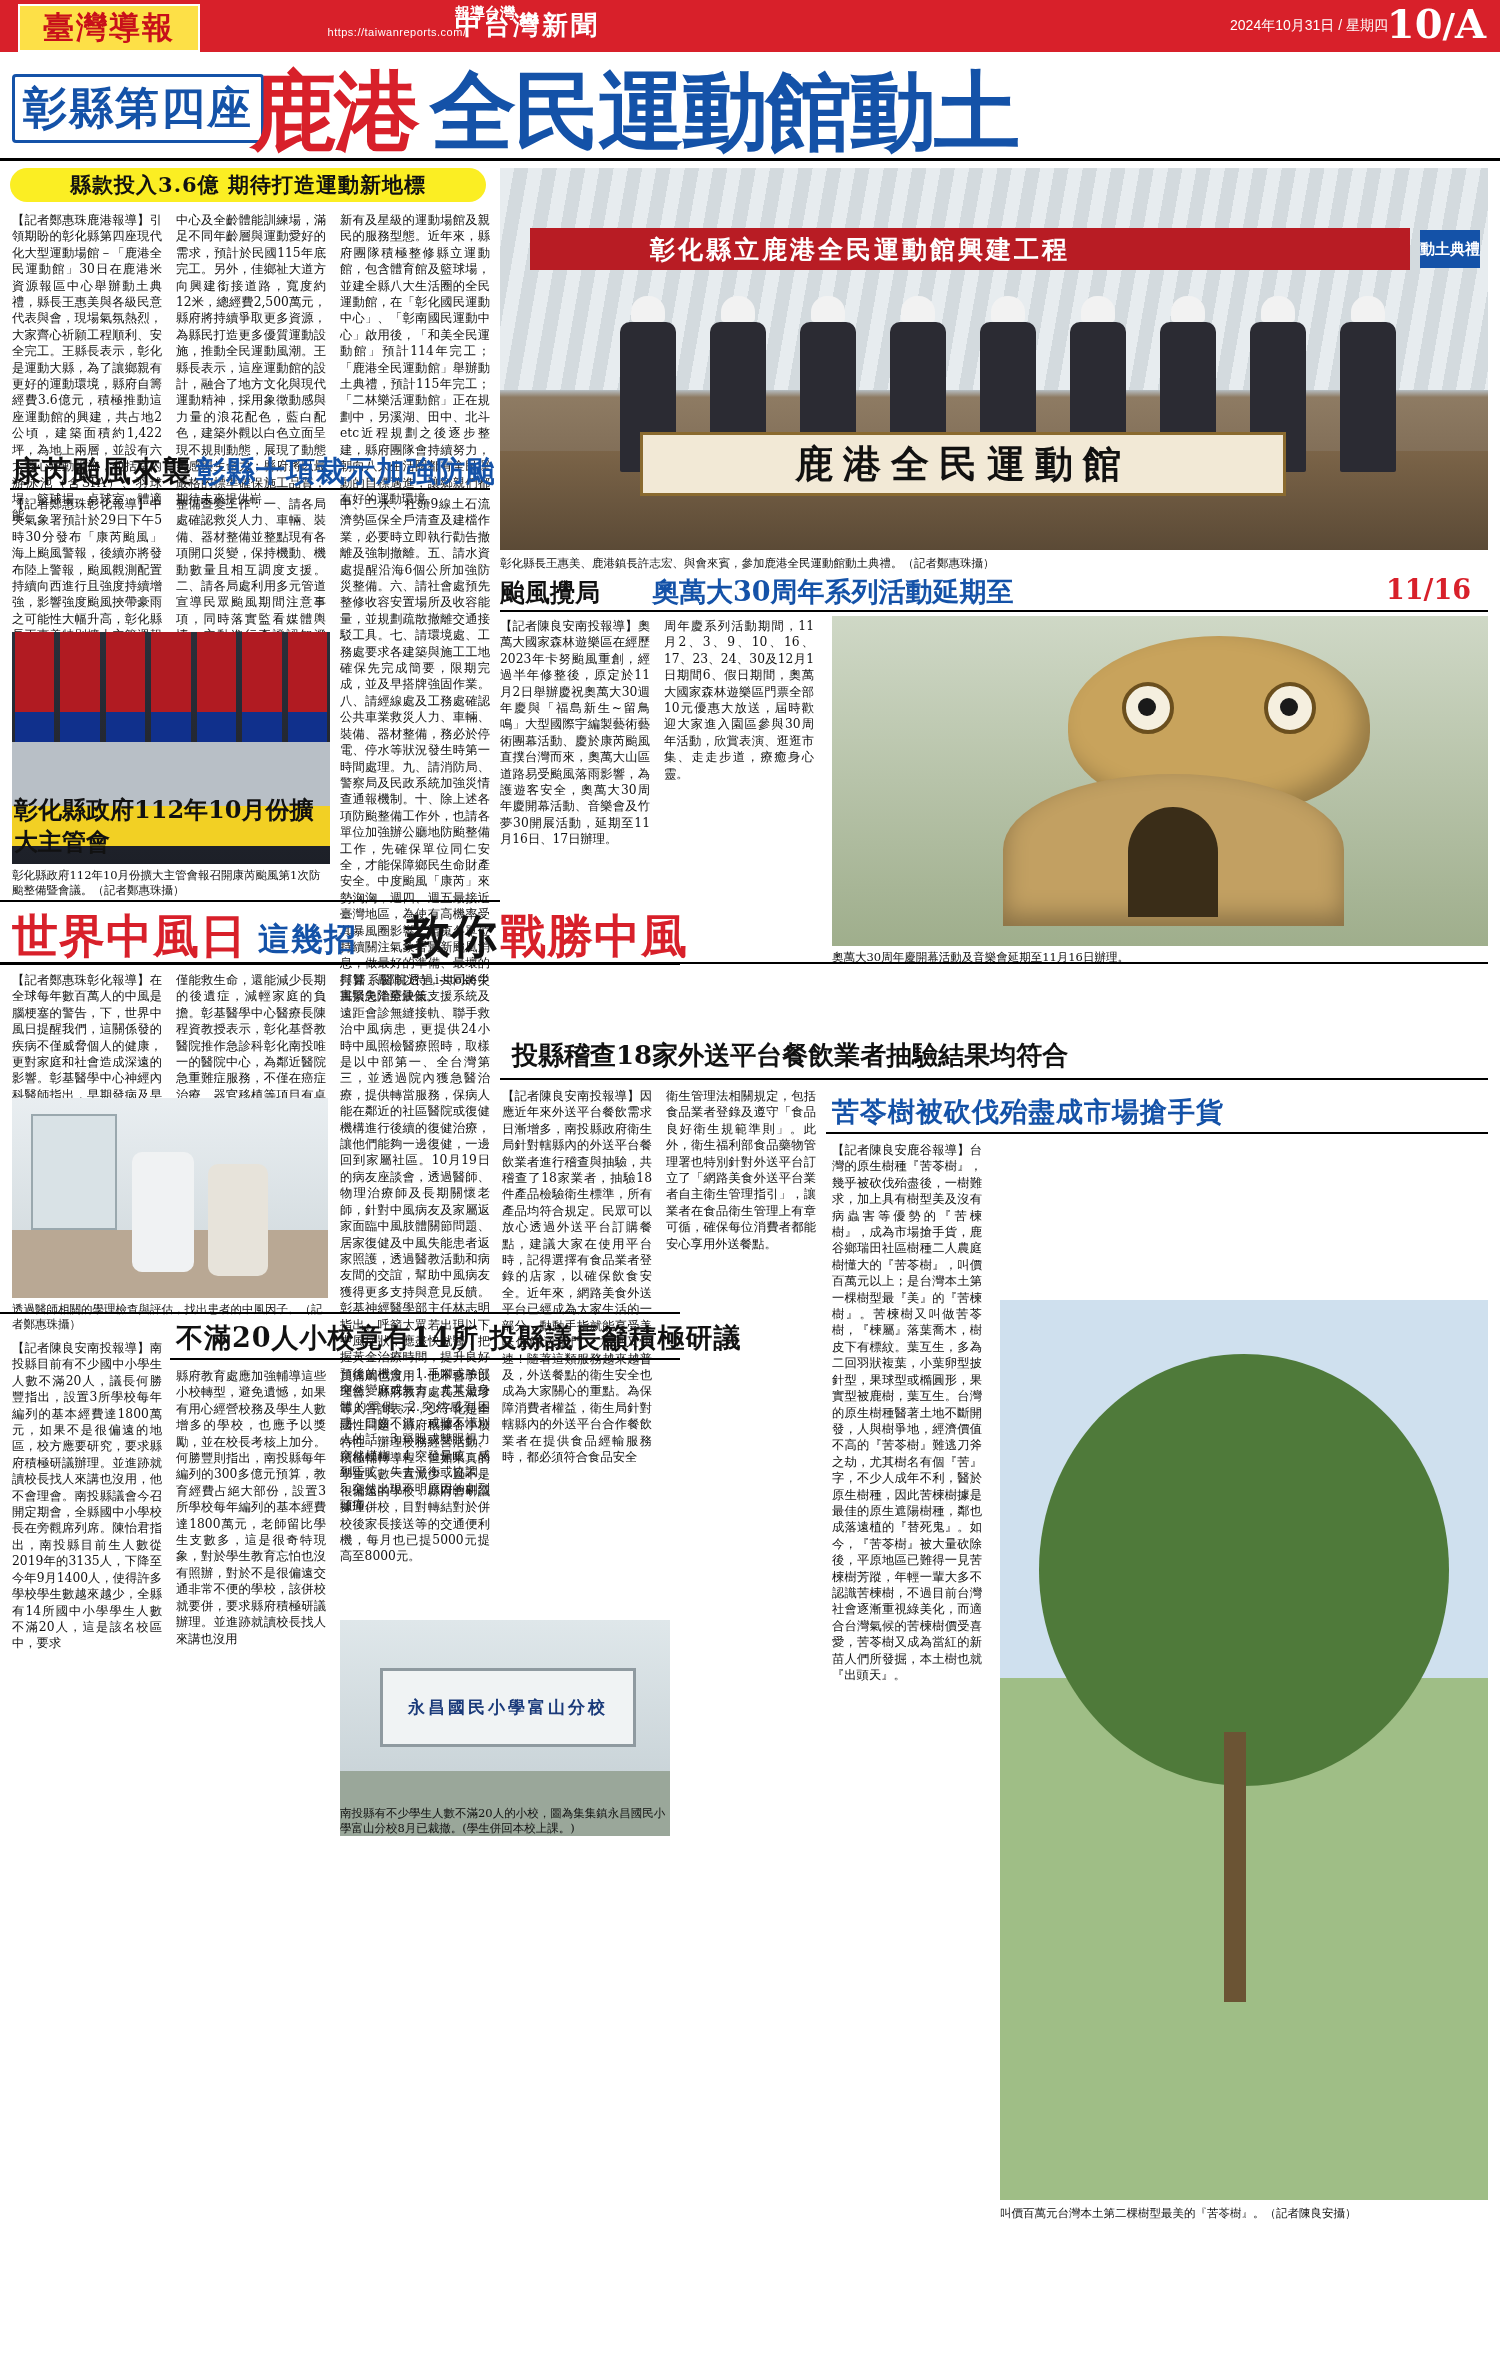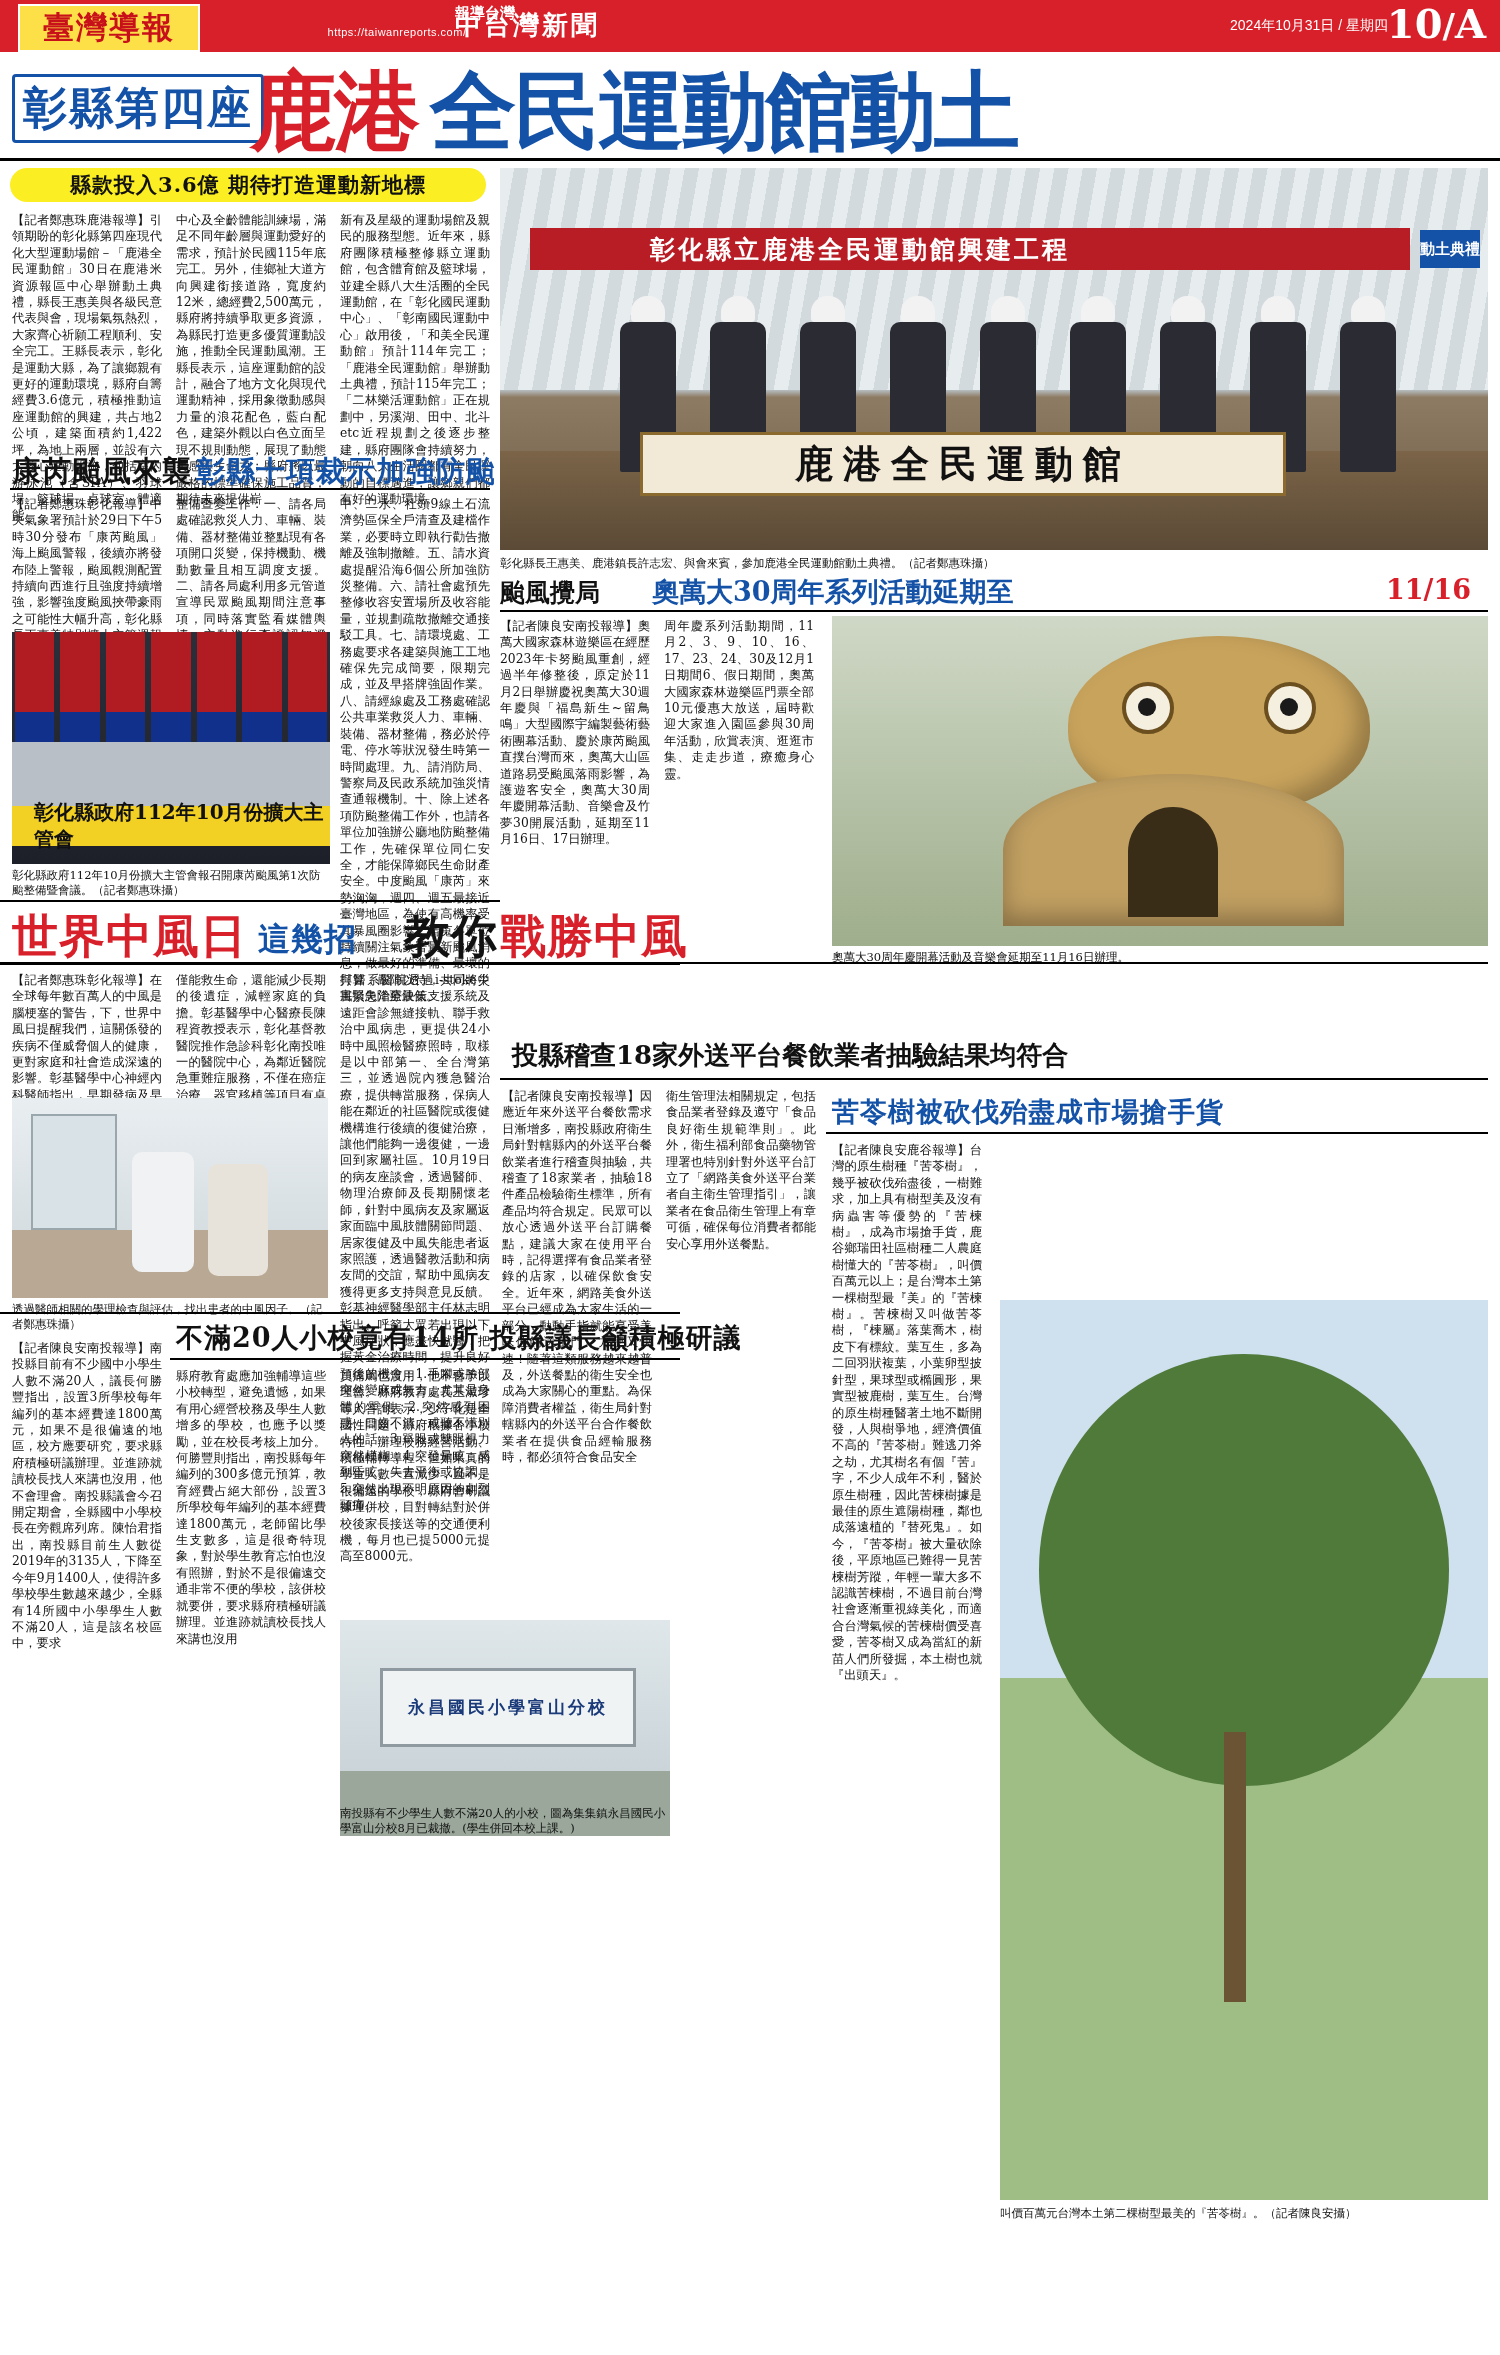--- a/index.html
+++ b/index.html
@@ -57,21 +57,21 @@
   .person{position:absolute;bottom:78px;width:56px;height:150px;background:#2b2b33;border-radius:10px 10px 2px 2px;}
   .person:after{content:"";position:absolute;left:11px;top:-26px;width:34px;height:26px;background:#f2f2f2;
     border-radius:16px 16px 4px 4px;}
 
   
   .ph2{background:linear-gradient(#2a2f3a,#1d2028);}
   .ph2 .flagrow{position:absolute;left:0;top:0;width:100%;height:66%;display:flex;}
   .ph2 .flag{flex:1;margin:0 3px;background:linear-gradient(#b11b22 0 52%,#10308c 52% 100%);}
   .ph2 .table{position:absolute;left:0;bottom:52px;width:100%;height:70px;background:#b8bfc6;}
   .ph2 .yellowbar{position:absolute;left:0;bottom:18px;width:100%;height:40px;background:#f2d024;color:#111;
-    font-size:20px;font-weight:bold;display:flex;align-items:center;padding-left:22px;box-sizing:border-box;
+    font-size:24px;font-weight:bold;display:flex;align-items:center;padding-left:2px;box-sizing:border-box;
     font-family:"DejaVu Serif",serif;}
 
   
   .ph3{background:linear-gradient(#cfd8c6,#9fae8c);}
   .ph3 .owl{position:absolute;left:36%;top:6%;width:46%;height:54%;background:#c8a35c;border-radius:50% 50% 46% 46%;
     box-shadow:inset -12px -10px 22px rgba(0,0,0,.25);}
   .ph3 .eye{position:absolute;top:26%;width:44px;height:44px;background:#f5efdf;border-radius:50%;border:4px solid #6b4f1e;}
   .ph3 .eye i{position:absolute;left:12px;top:12px;width:18px;height:18px;background:#1a1a1a;border-radius:50%;display:block;}
   .ph3 .dome{position:absolute;left:26%;bottom:6%;width:52%;height:46%;background:#c2a062;border-radius:50% 50% 0 0;
     box-shadow:inset 0 -10px 24px rgba(0,0,0,.3);}

